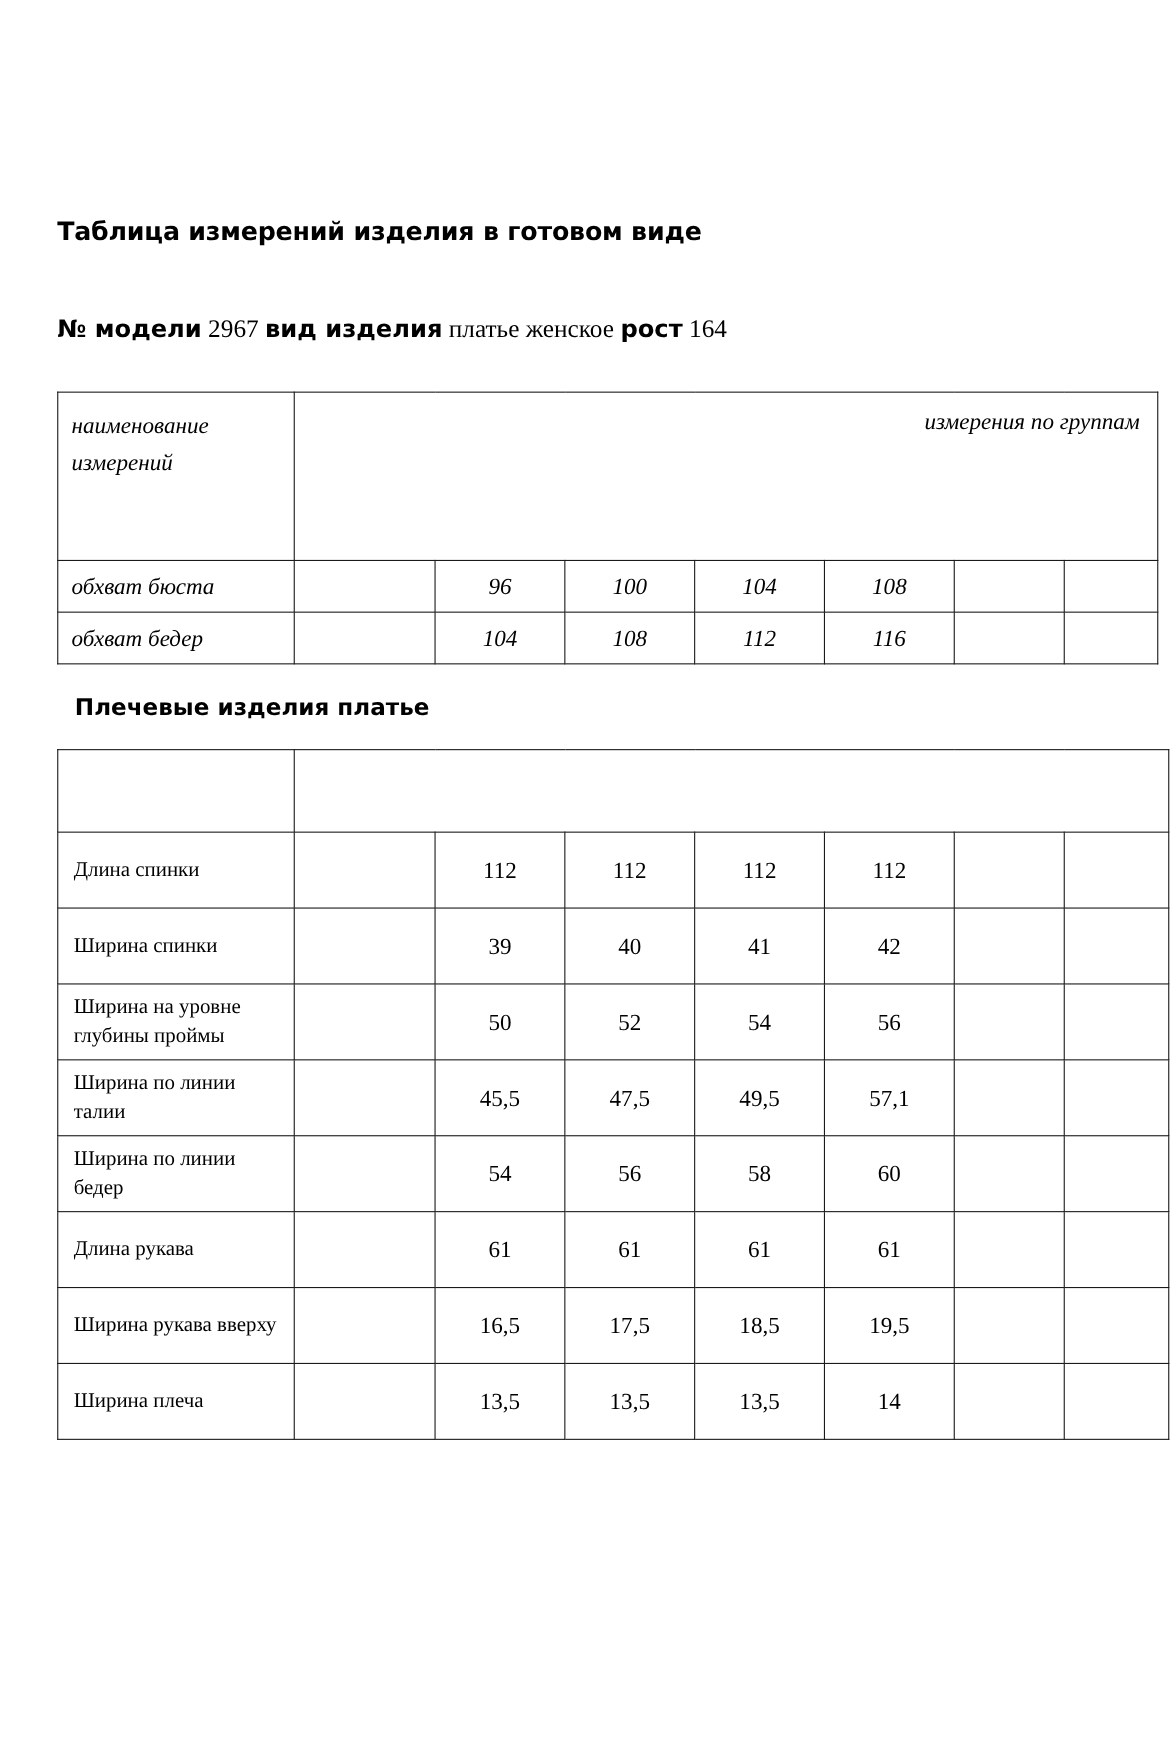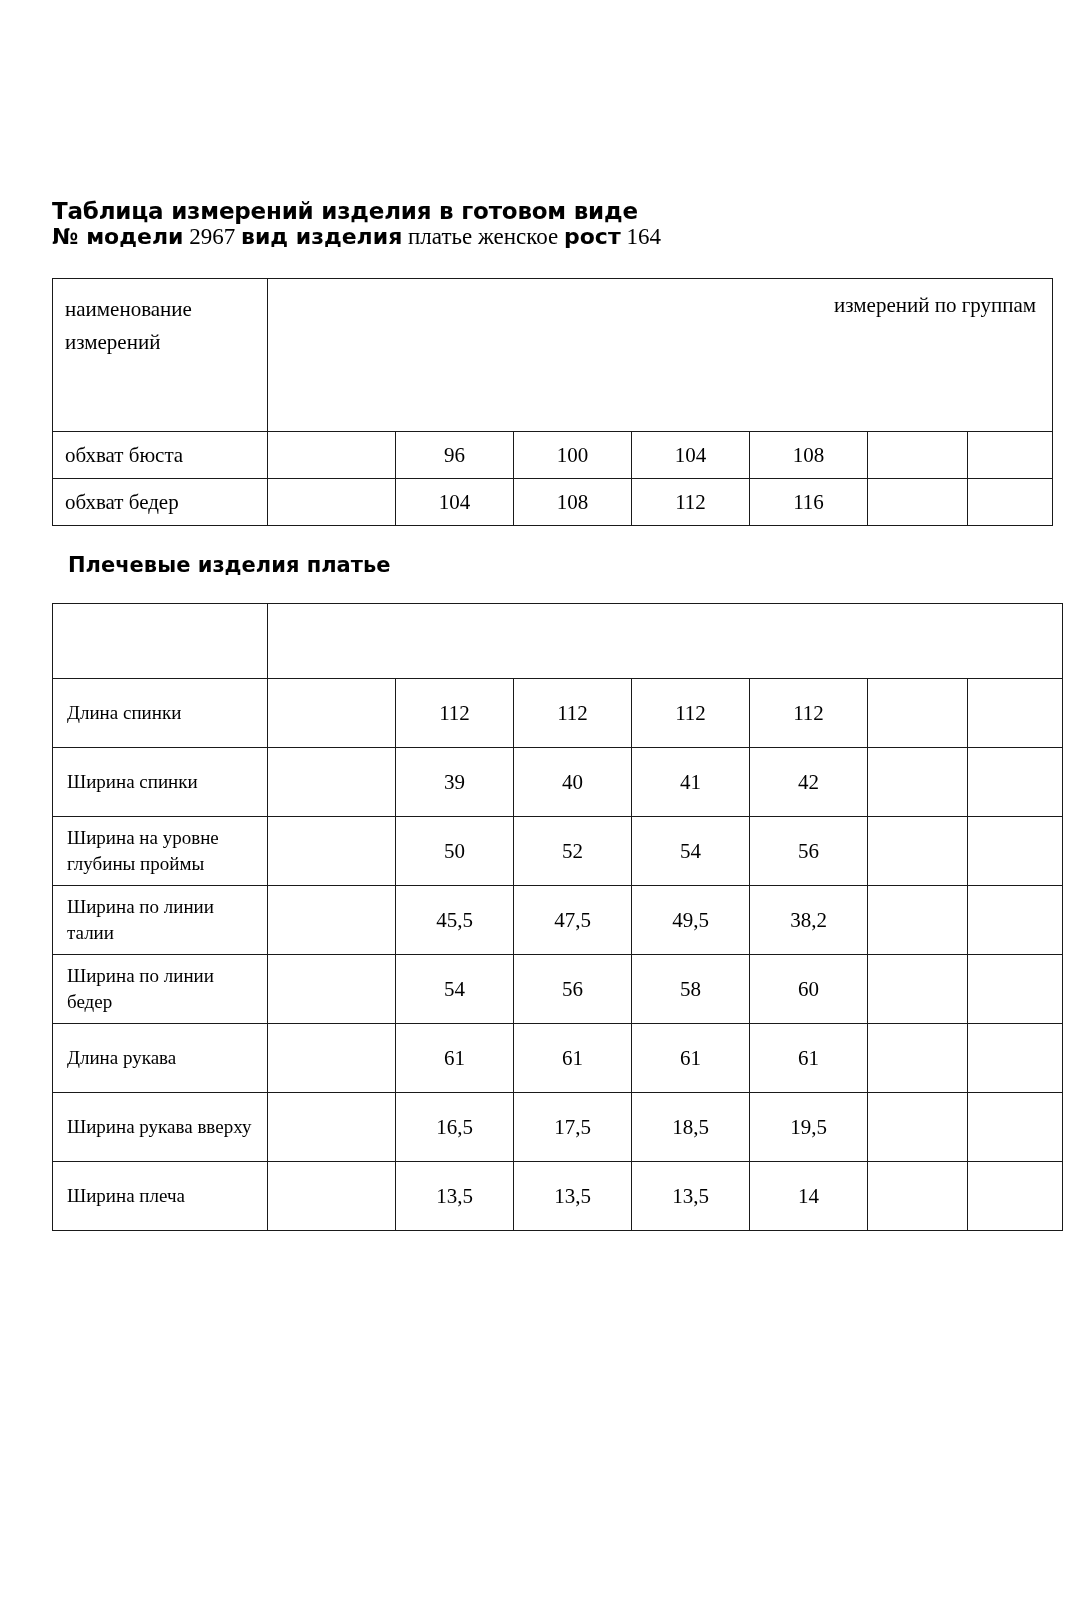--- a/index.html
+++ b/index.html
@@ -30,20 +30,21 @@
     width: 1000px;
   }
   h1.doc-title {
     font-family: "DejaVu Sans", sans-serif;
     font-size: 23px;
     font-weight: bold;
     margin: 0 0 0 0;
     letter-spacing: -0.2px;
   }
   .subtitle {
+    margin-top: 62px;
     font-size: 23px;
     font-family: "Liberation Serif", serif;
   }
   .subtitle .b {
     font-family: "DejaVu Sans", sans-serif;
     font-weight: bold;
     font-size: 22px;
   }
   .subtitle .n {
     font-family: "Liberation Serif", serif;
@@ -55,22 +56,23 @@
     table-layout: fixed;
   }
   table td {
     border: 1.5px solid #1a1a1a;
     font-size: 21px;
     padding: 0;
     vertical-align: middle;
   }
   
   #table-sizes {
-    margin-top: 28px;
+    margin-top: 44px;
     width: 1000px;
+    font-style: italic;
   }
   #table-sizes td {
     height: 46px;
   }
   #table-sizes td.label {
     text-align: left;
     padding-left: 12px;
   }
   #table-sizes td.val {
     text-align: center;
@@ -149,21 +151,21 @@
       </colgroup>
       <tbody>
         <tr class="head">
           <td>
             <div class="hdr-left">
               <div>наименование</div>
               <div>измерений</div>
             </div>
           </td>
           <td colspan="7">
-            <div class="hdr-right">измерений по группам</div>
+            <div class="hdr-right">измерения по группам</div>
           </td>
         </tr>
 
 
         <tr>
           <td class="label">обхват бюста</td>
           <td class="val"></td>
           <td class="val">96</td>
           <td class="val">100</td>
           <td class="val">104</td>
@@ -236,21 +238,21 @@
           <td class="val"></td>
           <td class="val"></td>
         </tr>
 
         <tr>
           <td class="label">Ширина по линии талии</td>
           <td class="val"></td>
           <td class="val">45,5</td>
           <td class="val">47,5</td>
           <td class="val">49,5</td>
-          <td class="val">38,2</td>
+          <td class="val">57,1</td>
           <td class="val"></td>
           <td class="val"></td>
         </tr>
 
         <tr>
           <td class="label">Ширина по линии бедер</td>
           <td class="val"></td>
           <td class="val">54</td>
           <td class="val">56</td>
           <td class="val">58</td>

